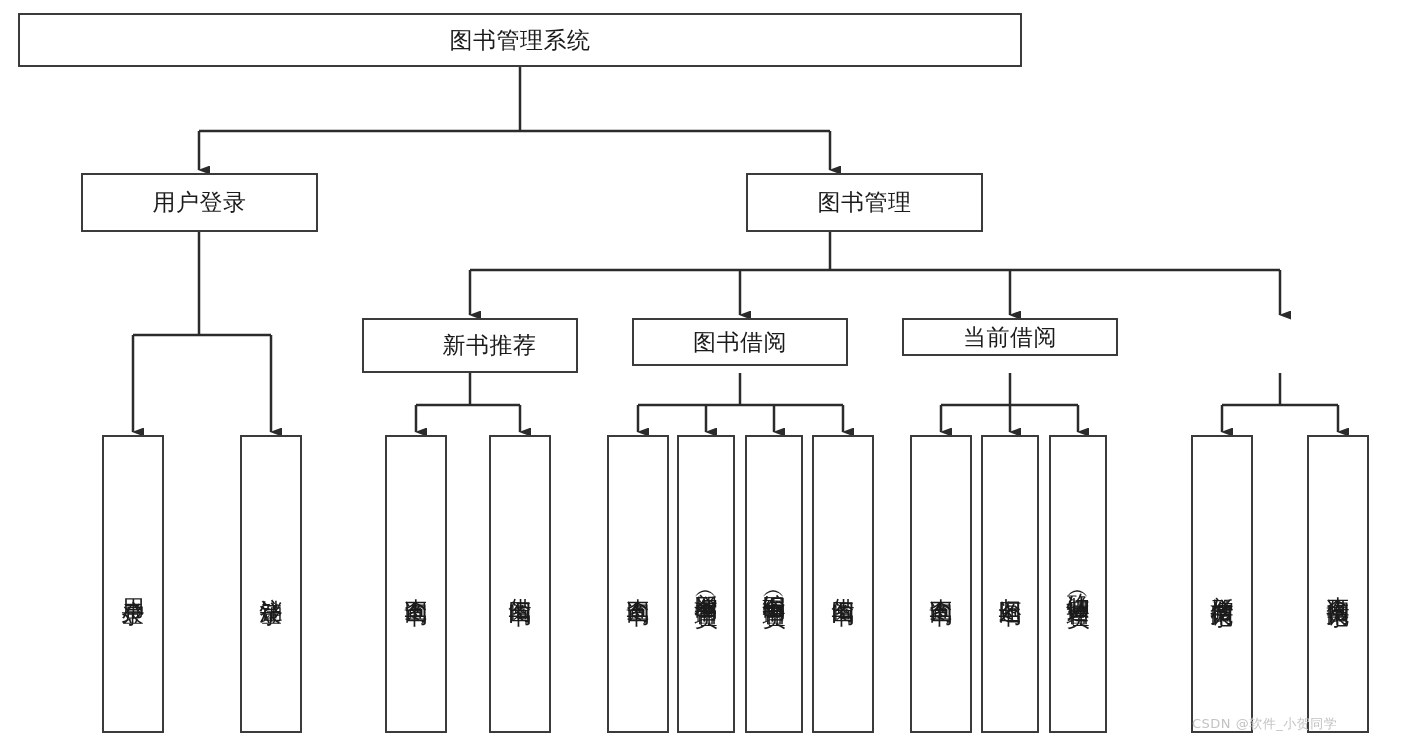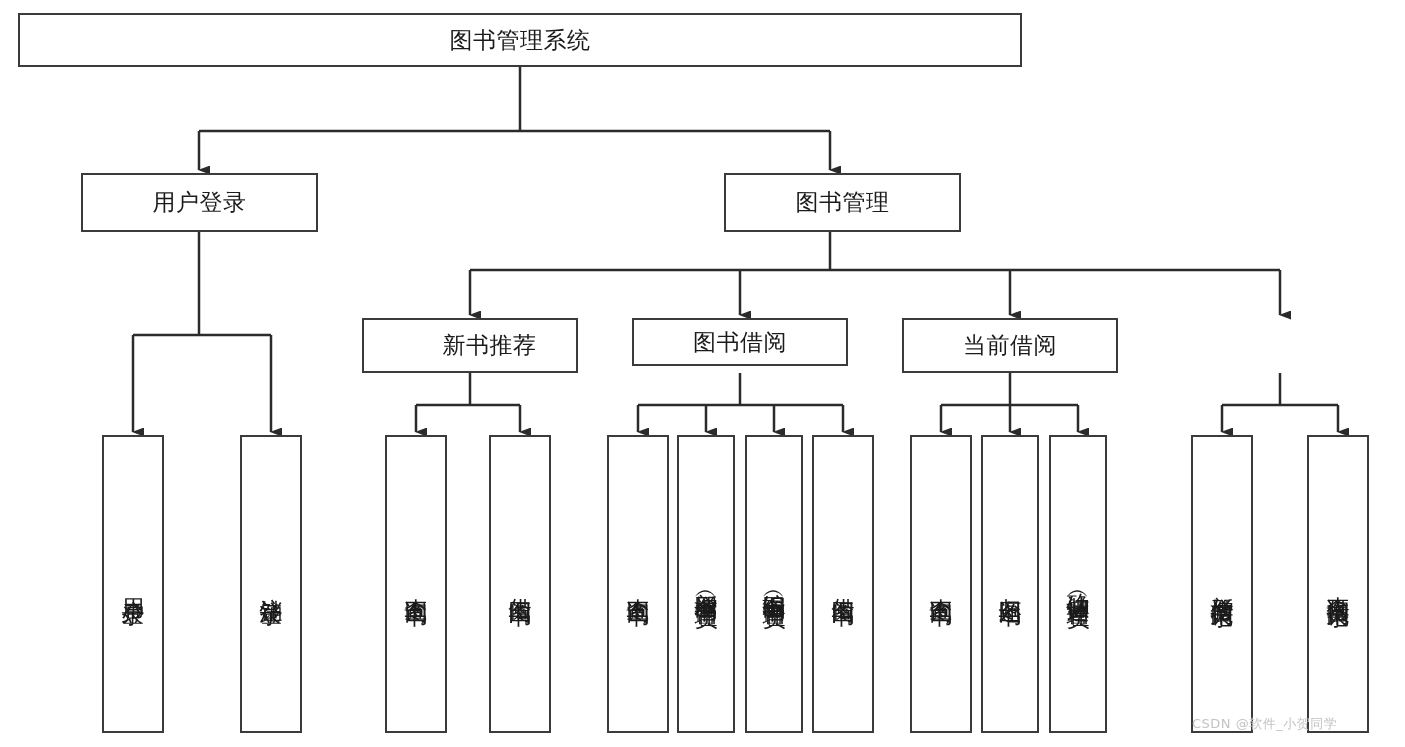--- a/index.html
+++ b/index.html
@@ -123,31 +123,31 @@
     </g>
   </svg>
 
   <div class="node root horiz" style="left:18px; top:13px; width:1004px; height:54px;">
     <span class="node-label">图书管理系统</span>
   </div>
 
   <div class="node horiz" style="left:81px; top:173px; width:237px; height:59px;">
     <span class="node-label">用户登录</span>
   </div>
-  <div class="node horiz" style="left:724px; top:173px; width:237px; height:59px;">
+  <div class="node horiz" style="left:746px; top:173px; width:237px; height:59px;">
     <span class="node-label">图书管理</span>
   </div>
 
   <div class="node horiz" style="left:362px; top:318px; width:216px; height:55px;padding-left:39px;">
     <span class="node-label">新书推荐</span>
   </div>
   <div class="node horiz" style="left:632px; top:318px; width:216px; height:48px;">
     <span class="node-label">图书借阅</span>
   </div>
-  <div class="node horiz" style="left:902px; top:318px; width:216px; height:55px;">
+  <div class="node horiz" style="left:902px; top:318px; width:216px; height:38px;">
     <span class="node-label">当前借阅</span>
   </div>
 
   <div class="node vert" style="left:102px; top:435px; width:62px; height:298px;">
     <span class="node-label">用户登录</span>
   </div>
   <div class="node vert" style="left:240px; top:435px; width:62px; height:298px;">
     <span class="node-label">注销登录</span>
   </div>
 

